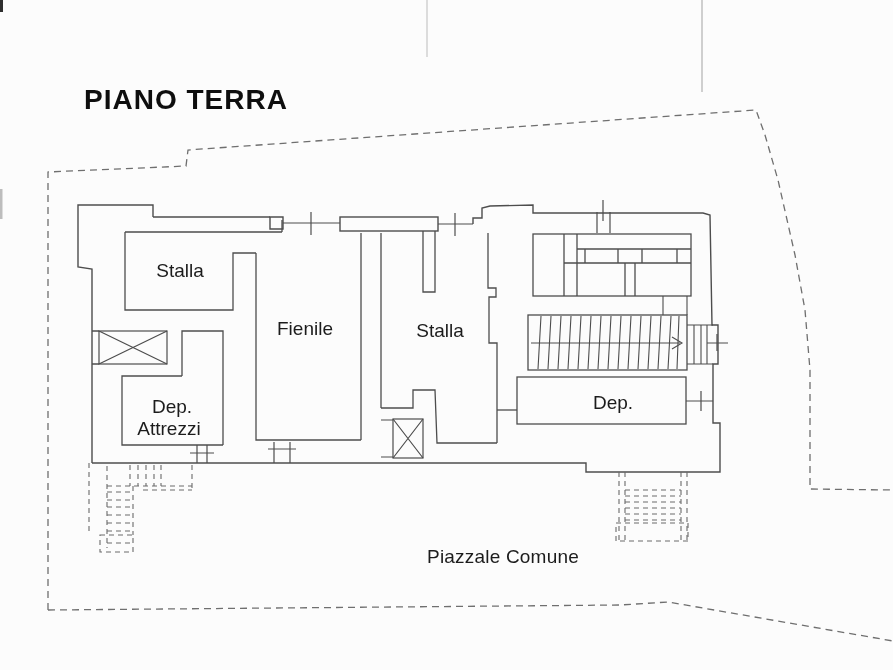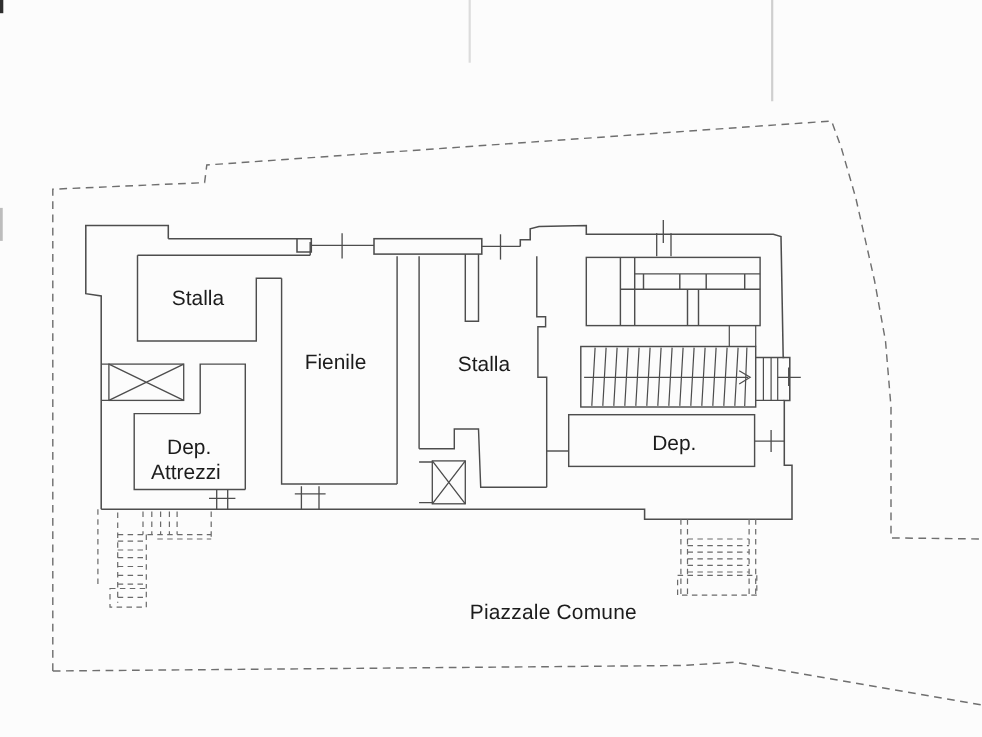--- a/index.html
+++ b/index.html
@@ -18,20 +18,21 @@
     font-family:"Liberation Sans", sans-serif;
     fill:#1c1c1c;font-size:19px;
   }
   svg text.small{font-size:19px;letter-spacing:0.2px;}
 </style>
 </head>
 <body>
 
 <div class="canvas">
 
+  <div class="title">PIANO TERRA</div>
 
   <svg class="plan-svg" width="893" height="670" viewBox="0 0 893 670">
 
     <g stroke-linecap="butt">
       <path d="M427,0 V57" stroke="#dcdcdc" stroke-width="2" fill="none"></path>
       <path d="M702,0 V92" stroke="#cfcfcf" stroke-width="2" fill="none"></path>
       <rect x="0" y="0" width="3" height="12" fill="#2e2e2e"></rect>
       <rect x="0" y="189" width="2.5" height="30" fill="#bdbdbd"></rect>
     </g>
 

